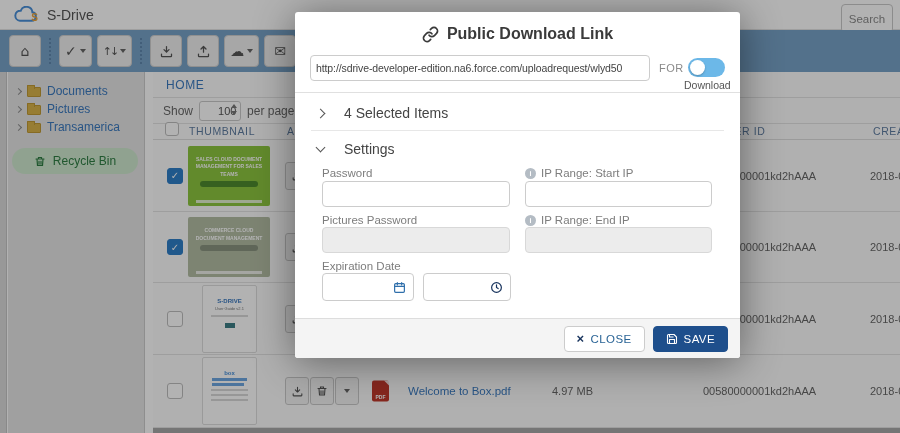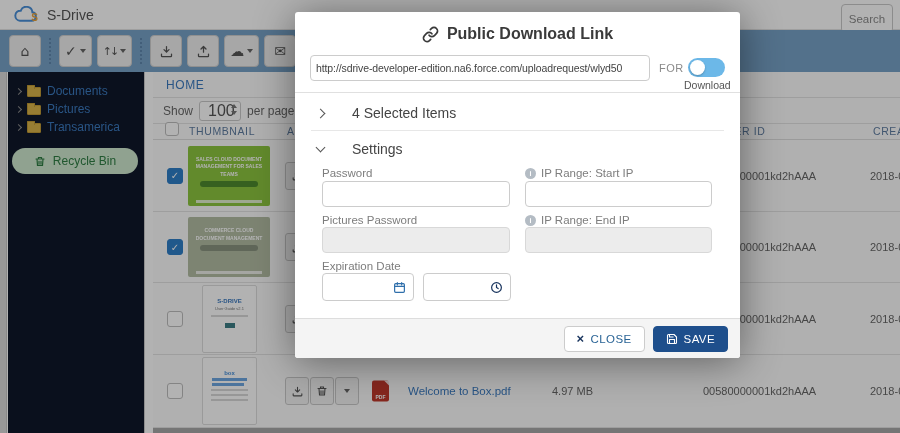--- a/index.html
+++ b/index.html
@@ -27,42 +27,42 @@
   .caret { width:0; height:0; border-left:3.5px solid transparent; border-right:3.5px solid transparent;
     border-top:4px solid #666; }
   .tsep { width:0; height:26px; border-left:2px dotted #5f87ae; margin:0 3px; }
   .folder-glyph { position:relative; width:15px; height:10px; background:#555; border-radius:1px; margin-top:3px; }
   .folder-glyph::before { content:""; position:absolute; top:-3px; left:0; width:7px; height:3px;
     background:#555; border-radius:1px 1px 0 0; }
 
   
   .left-rail { position:absolute; top:72px; left:0; width:7px; bottom:0; background:#dadada;
     border-right:1px solid #c4c4c4; }
-  .sidebar { position:absolute; top:72px; left:8px; width:137px; bottom:0; background:#0f172a;
+  .sidebar { position:absolute; top:72px; left:8px; width:137px; bottom:0; background:#e5e5e5;
     border-right:1px solid #cccccc; padding-top:10px; }
   .tree-item { display:flex; align-items:center; gap:6px; padding:2px 4px 2px 8px; cursor:pointer; }
   .chev-right { width:5px; height:5px; border-right:1.6px solid #8d8d8d; border-bottom:1.6px solid #8d8d8d;
     transform:rotate(-45deg); flex:0 0 auto; }
   .folder-y { position:relative; width:14px; height:10px; background:#d9b44a; border:1px solid #c09a34;
     border-radius:1px; flex:0 0 auto; margin-top:1px; }
   .folder-y::before { content:""; position:absolute; top:-3px; left:-1px; width:6px; height:3px;
     background:#d9b44a; border:1px solid #c09a34; border-bottom:none; border-radius:1px 1px 0 0; }
   .tree-label { font-size:12px; color:#3b7abf; }
   .recycle-pill { margin:12px 6px 0 4px; height:26px; background:#cfe9cf; border-radius:13px;
     display:flex; align-items:center; justify-content:center; gap:7px; color:#2e7d43;
     font-size:12px; cursor:pointer; }
 
   
   .main { position:absolute; top:72px; left:153px; right:0; bottom:0; background:#fdfdfd; }
   .crumb-bar { height:26px; border-bottom:1px solid #e3e3e3; display:flex; align-items:center; padding-left:13px; }
   .crumb { font-size:12px; color:#3b7abf; letter-spacing:0.6px; cursor:pointer; }
   .show-bar { height:26px; border-bottom:1px solid #e3e3e3; display:flex; align-items:center;
     gap:6px; padding-left:10px; font-size:12px; color:#666; }
   .pagesize { position:relative; width:42px; height:20px; border:1px solid #c9c9c9; border-radius:3px;
-    background:#fff; display:flex; align-items:center; padding-left:8px; font-size:16px; color:#555; }
+    background:#fff; display:flex; align-items:center; padding-left:18px; font-size:11px; color:#555; }
   .stepper { position:absolute; right:3px; top:2px; display:flex; flex-direction:column; gap:3px; cursor:pointer; }
   .tri-up { width:0; height:0; border-left:3px solid transparent; border-right:3px solid transparent;
     border-bottom:4px solid #777; }
   .tri-dn { width:0; height:0; border-left:3px solid transparent; border-right:3px solid transparent;
     border-top:4px solid #777; }
   .thead { position:relative; height:16px; border-bottom:1px solid #ddd; }
   .th { position:absolute; top:1px; font-size:10.5px; color:#5e7ca0; letter-spacing:0.6px; white-space:nowrap; }
   .checkbox { width:16px; height:16px; border:1px solid #bdbdbd; border-radius:3px; background:#fff; cursor:pointer; }
   .checkbox.checked { background:#2f7ec7; border-color:#2f7ec7; display:flex; align-items:center;
     justify-content:center; color:#fff; font-size:10px; }
@@ -109,21 +109,21 @@
   .url-input { position:absolute; left:0; top:0; width:340px; height:26px; border:1px solid #ccc;
     border-radius:4px; font-family:"Liberation Sans", sans-serif; font-size:10.5px; color:#444;
     padding:0 5px; letter-spacing:-0.1px; }
   .for-label { position:absolute; left:349px; top:7px; font-size:11px; color:#8a8a8a; letter-spacing:0.5px; }
   .toggle { position:absolute; left:378px; top:3px; width:37px; height:19px; border-radius:10px;
     background:#6cb8e8; cursor:pointer; }
   .toggle .knob { position:absolute; left:2px; top:2px; width:15px; height:15px; border-radius:50%;
     background:#fff; box-shadow:0 1px 2px rgba(0,0,0,0.25); }
   .toggle-label { position:absolute; left:374px; top:24px; font-size:10.5px; color:#555; }
   .sec-divider-full { position:absolute; top:80px; left:0; right:0; border-top:1px solid #e0e0e0; }
-  .section-head { position:absolute; left:22px; display:flex; align-items:center; gap:28px;
+  .section-head { position:absolute; left:22px; display:flex; align-items:center; gap:20px;
     font-size:14px; color:#444; cursor:pointer; }
   .chev-r2 { width:7px; height:7px; border-right:1.8px solid #555; border-bottom:1.8px solid #555;
     transform:rotate(-45deg); }
   .chev-d2 { width:7px; height:7px; border-right:1.8px solid #555; border-bottom:1.8px solid #555;
     transform:rotate(45deg); margin-top:-3px; }
   .sec-divider { position:absolute; top:118px; left:16px; right:16px; border-top:1px solid #e7e7e7; }
   .flabel { position:absolute; font-size:11.5px; color:#7d7d7d; display:flex; align-items:center; gap:5px; }
   .finput { position:absolute; height:26px; border:1px solid #ccc; border-radius:4px;
     font-family:"Liberation Sans", sans-serif; font-size:11px; padding:0 6px; background:#fff; }
   .finput:disabled { background:#ececec; border-color:#d8d8d8; }

